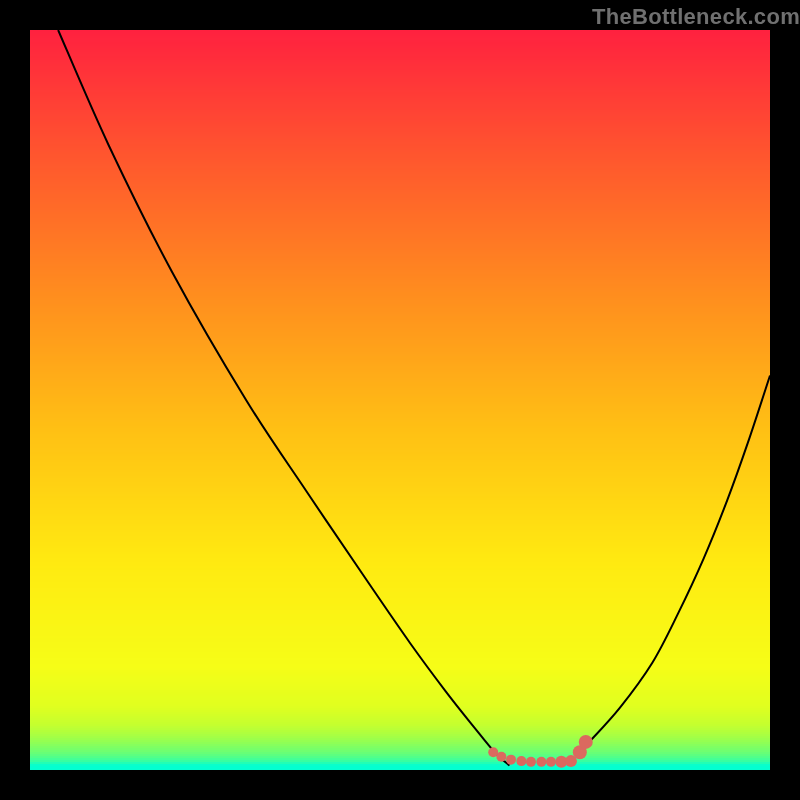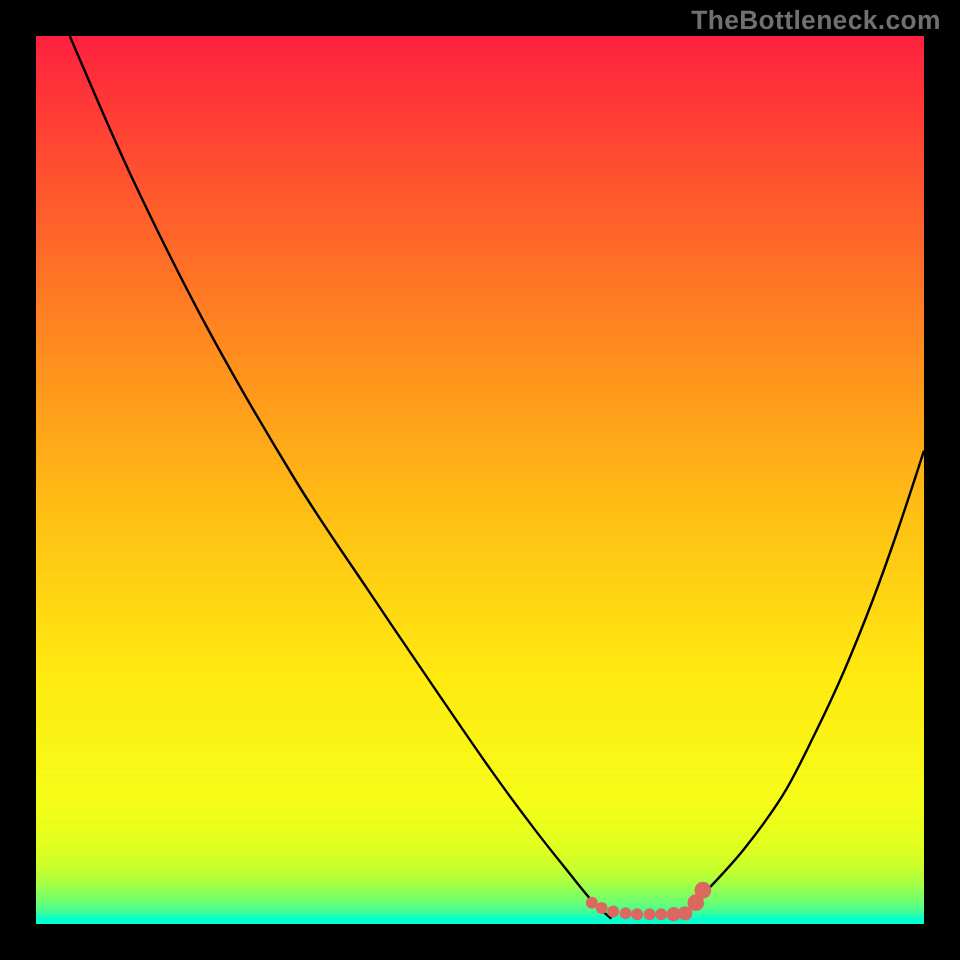--- a/index.html
+++ b/index.html
@@ -10,21 +10,21 @@
   }
   .frame {
     width: 800px;
     height: 800px;
     position: relative;
     background: #000;
   }
   .watermark {
     position: absolute;
     top: 4px;
-    right: 16px;
+    right: 0;
     color: #707070;
     font-size: 22px;
     font-weight: bold;
     letter-spacing: 0.3px;
   }
   .plot-area {
     position: absolute;
     left: 30px;
     top: 30px;
     width: 740px;

